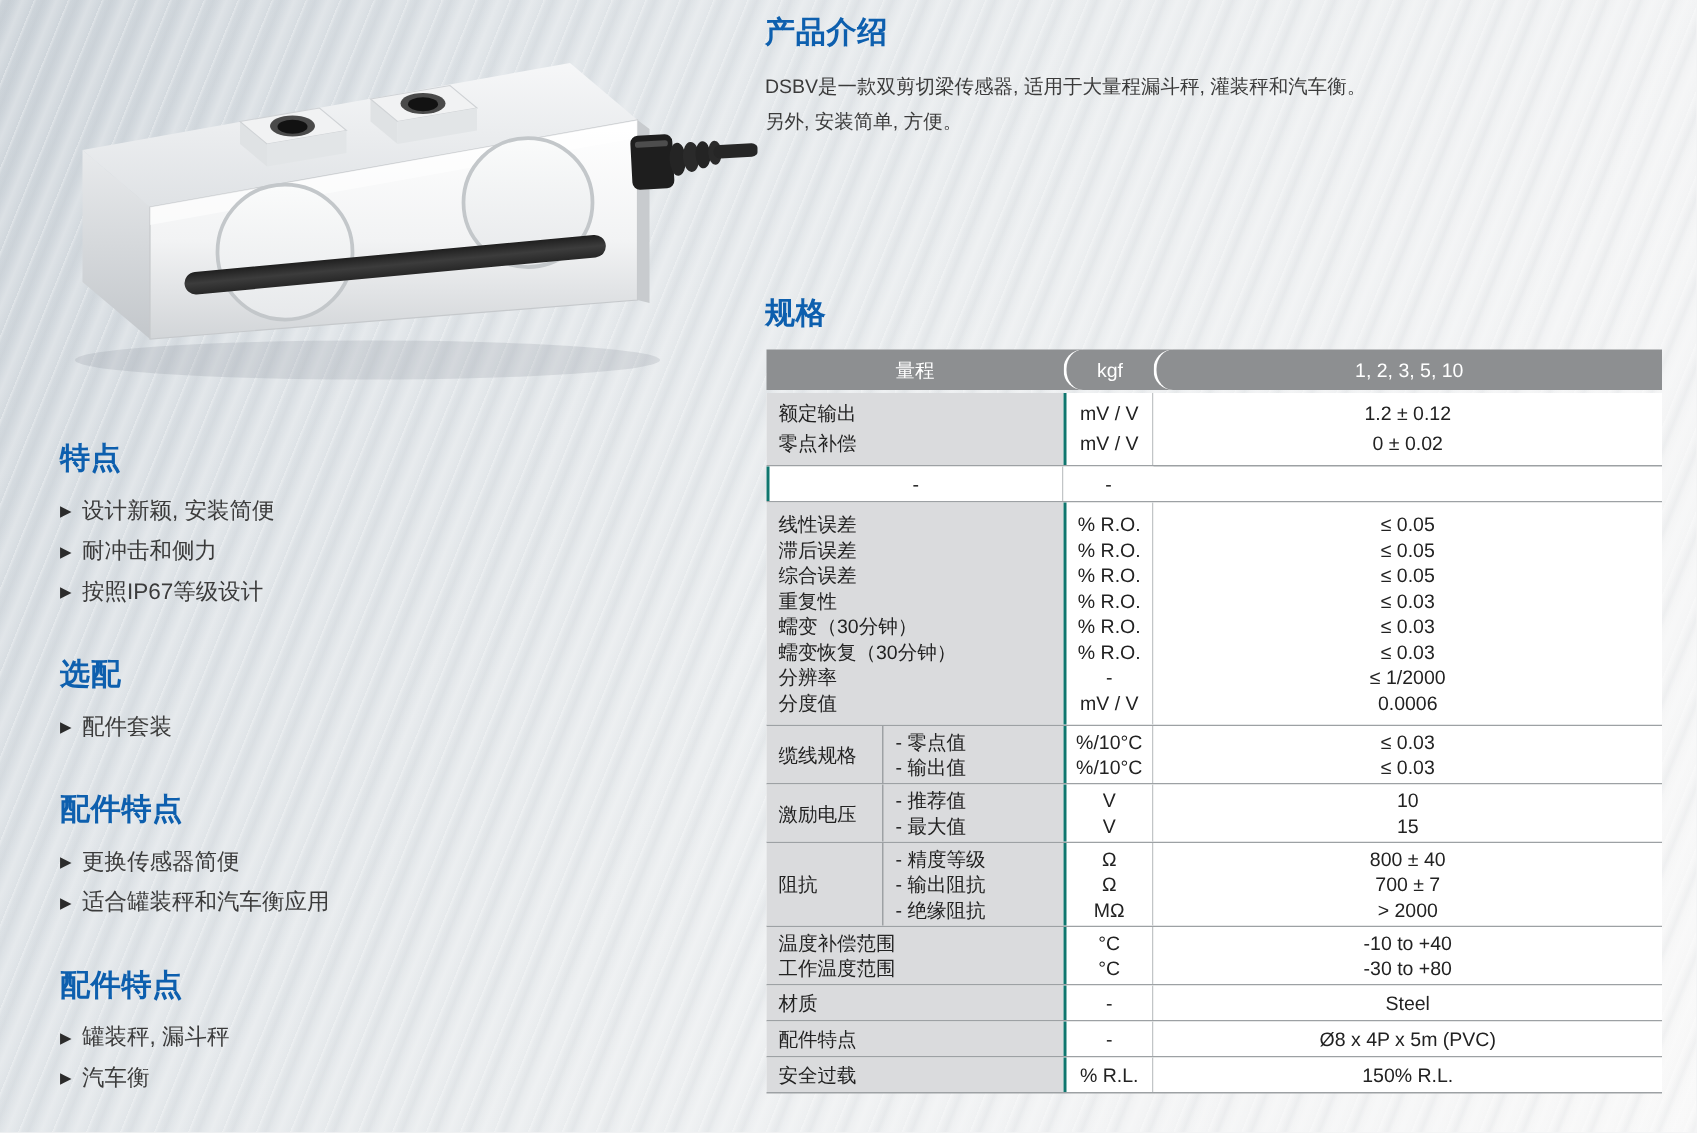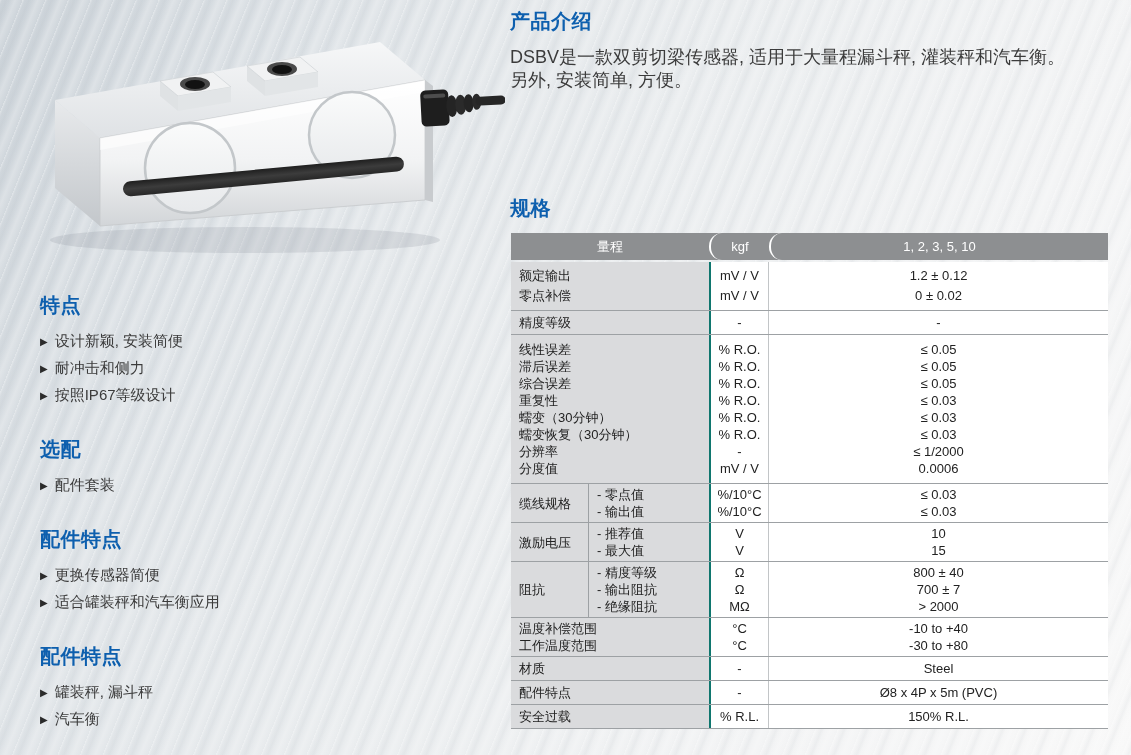--- a/index.html
+++ b/index.html
@@ -29,21 +29,21 @@
         rgba(140,150,160,0.07) 6px, rgba(255,255,255,0.0) 9px,
         rgba(255,255,255,0.25) 14px, rgba(255,255,255,0.0) 21px);
   }
   h2.sec-title{
     margin:0;
     font-size:20px;font-weight:700;color:var(--accent);
     letter-spacing:0.5px;
   }
   
   .intro{position:absolute;left:510px;top:8px;width:560px;}
-  .intro p{margin:11px 0 0 0;font-size:18px;line-height:23px;color:#3b3b3b;}
+  .intro p{margin:11px 0 0 0;font-size:13px;line-height:23px;color:#3b3b3b;}
   
   .left-col{position:absolute;left:40px;top:292px;width:330px;}
   .left-section{margin-bottom:27px;}
   .left-section .items{margin-top:9px;}
   .bullet-item{display:flex;align-items:baseline;font-size:15px;line-height:25px;color:#3b3b3b;}
   .tri{font-size:10px;color:#2b2b2b;margin-right:7px;flex:0 0 auto;transform:translateY(-1px);}
   
   .spec-title{position:absolute;left:510px;top:195px;text-align:center;}
   .spec-table{
     position:absolute;left:511px;top:233px;width:597px;
@@ -248,25 +248,20 @@
           <div class="line">mV / V</div>
           <div class="line">mV / V</div>
         </div>
         <div class="value-cell">
           <div class="line">1.2 ± 0.12</div>
           <div class="line">0 ± 0.02</div>
         </div>
       </div>
 
       <div class="block pad3">
-        <div class="label-cell">
-            <div class="plain-labels">
-          <div class="line">精度等级</div>
-        </div>
-          </div>
         <div class="unit-cell">
             <div class="line">-</div>
           </div>
         <div class="value-cell">
             <div class="line">-</div>
           </div>
       </div>
 
       <div class="block pad6">
         <div class="label-cell">

